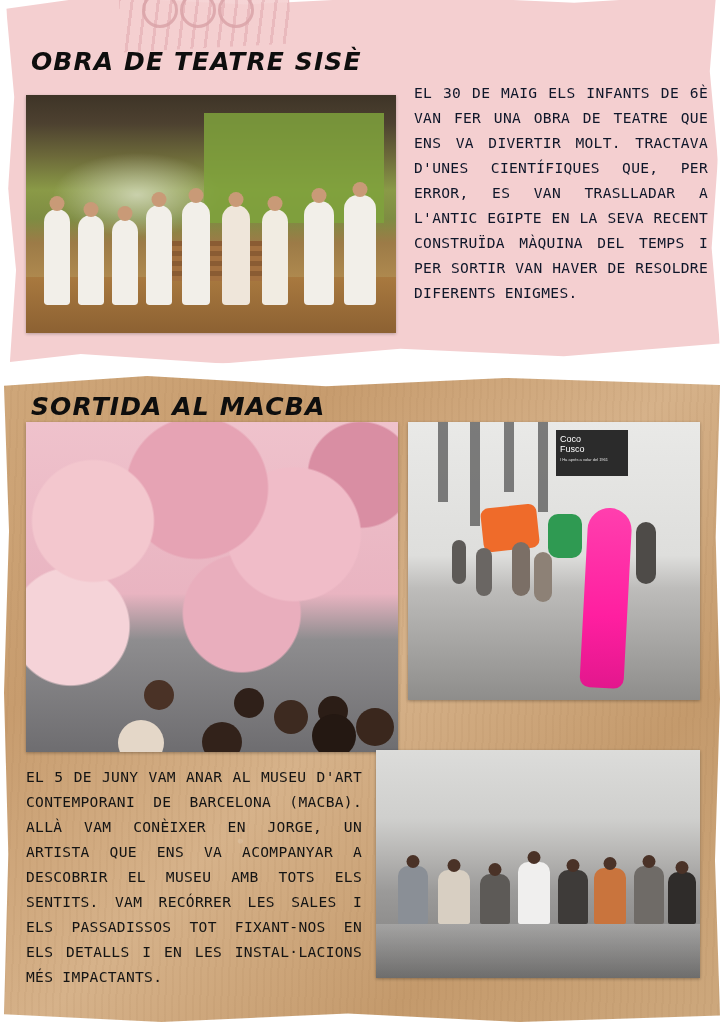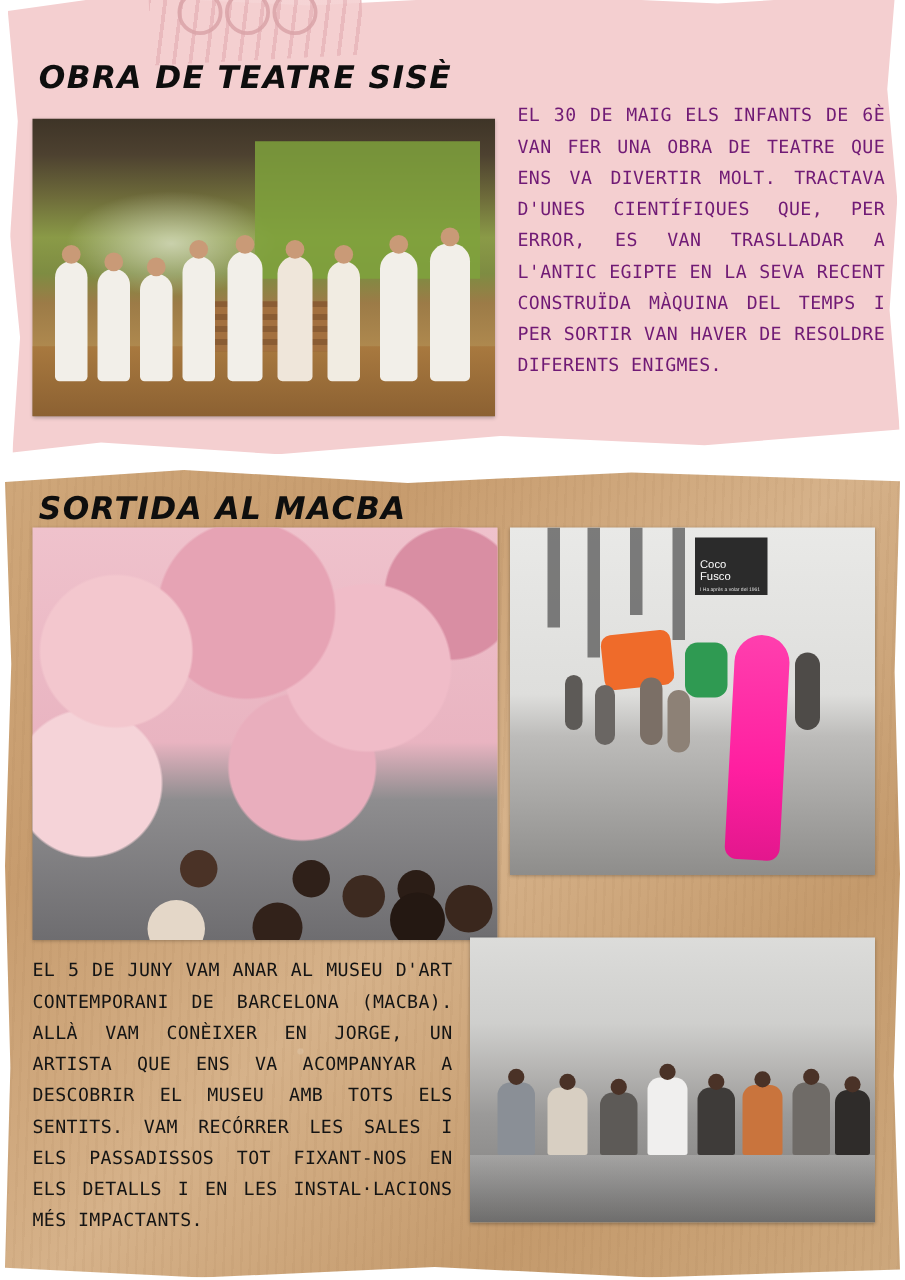--- a/index.html
+++ b/index.html
@@ -130,21 +130,21 @@
     left: 0; bottom: 0;
     width: 100%; height: 56px;
     background: linear-gradient(to bottom, #a8793f, #8c6132);
   }
 
   .body-text {
     position: absolute;
     font-family: "DejaVu Sans Mono", monospace;
     font-size: 14.6px;
     line-height: 25px;
-    color: #701a75;
+    color: #0f172a;
     text-align: justify;
     text-justify: inter-word;
     letter-spacing: 0.3px;
   }
   .text-1 {
     left: 414px;
     top: 80px;
     width: 294px;
   }
 
@@ -216,27 +216,27 @@
     left: 408px;
     top: 50px;
     width: 292px;
     height: 278px;
     background: linear-gradient(to bottom, #e9e9e7 0%, #dededc 48%, #bdbcba 60%, #8e8d8b 100%);
     box-shadow: 0 1px 3px rgba(0,0,0,0.3);
   }
   .sign {
     position: absolute;
     left: 148px; top: 8px;
-    width: 58px; height: 46px;
+    width: 72px; height: 46px;
     background: #2b2b2b;
     color: #fff;
     font-family: "Liberation Sans", sans-serif;
     font-size: 9px;
     line-height: 10px;
-    padding: 16px 4px;
+    padding: 4px 4px;
     box-sizing: border-box;
   }
   .sign .sub { font-size: 4px; line-height: 5px; margin-top: 3px; opacity: 0.85; }
   .pink-drape {
     position: absolute;
     left: 176px; top: 86px;
     width: 44px; height: 180px;
     background: linear-gradient(to bottom, #ff3fae, #ff1fa0 60%, #e3178d);
     border-radius: 22px 22px 10px 10px;
     transform: rotate(3deg);

